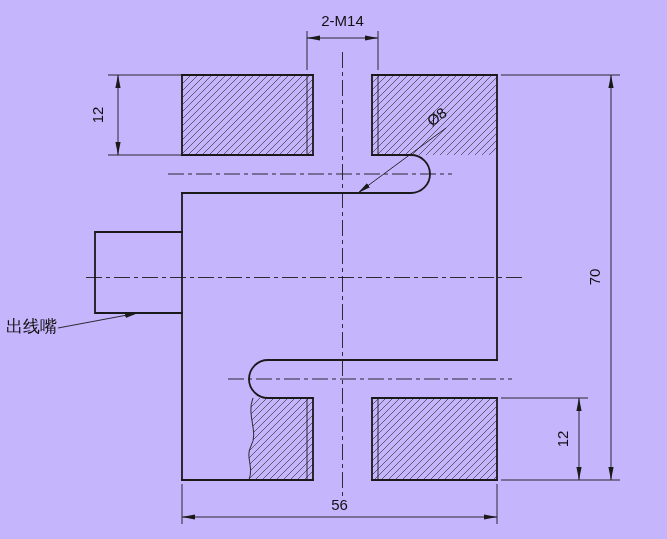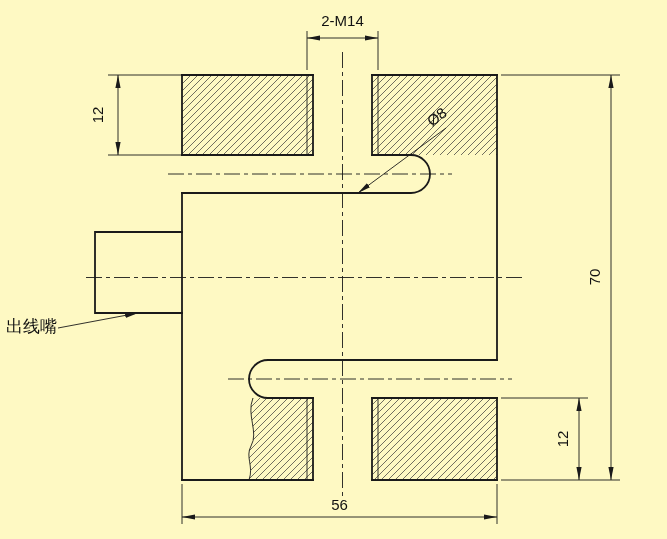--- a/index.html
+++ b/index.html
@@ -4,21 +4,21 @@
 <style>
   html, body {
     margin: 0;
     padding: 0;
     background: #ffffff;
   }
   .canvas {
     position: relative;
     width: 667px;
     height: 539px;
-    background: #fef9c3;
+    background: #c4b5fd;
     overflow: hidden;
   }
   svg { display: block; }
   text {
     font-family: "Liberation Sans", sans-serif;
     fill: #111111;
   }
   .dim-text  { font-size: 15px; }
   .cjk-text  { font-size: 17px; }
 </style>

